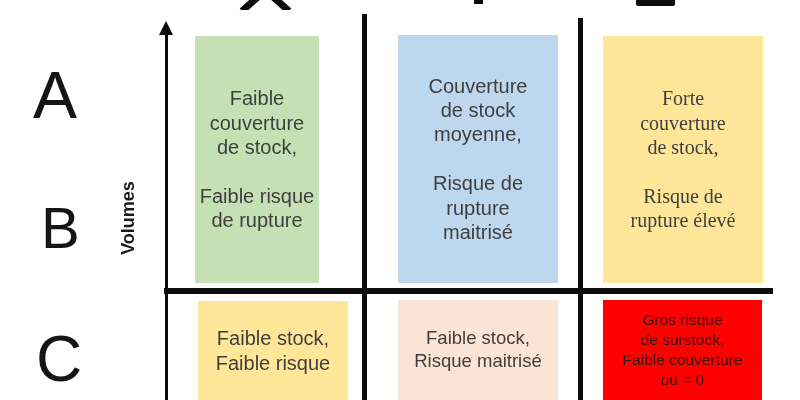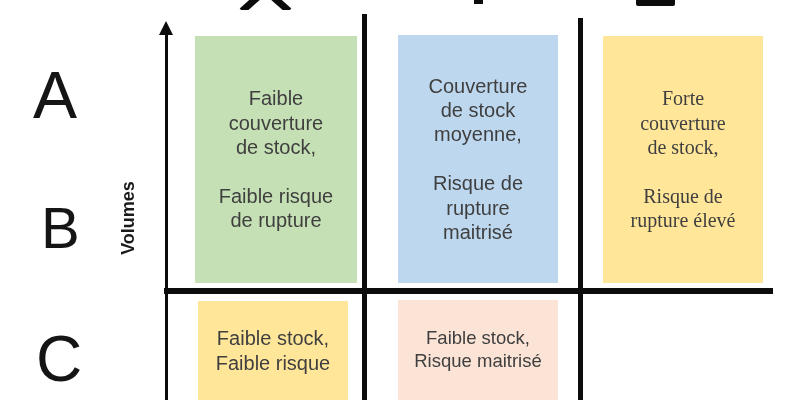--- a/index.html
+++ b/index.html
@@ -69,21 +69,21 @@
     display: flex;
     align-items: center;
     justify-content: center;
     text-align: center;
   }
   .cell-text {
     white-space: pre-line;
     color: #3f3f3f;
     line-height: 1.22;
   }
-  #cell-top-left    { left: 195px; top: 36px;  width: 162px; height: 247px; }
+  #cell-top-left    { left: 195px; top: 36px;  width: 124px; height: 247px; }
   #cell-top-center  { left: 398px; top: 35px;  width: 160px; height: 248px; }
   #cell-top-right   { left: 603px; top: 36px;  width: 160px; height: 247px; }
   #cell-top-left .cell-text,
   #cell-top-center .cell-text,
   #cell-top-right .cell-text { font-size: 20px; }
 
   #cell-bottom-left   { left: 198px; top: 301px; width: 150px; height: 99px; }
   #cell-bottom-center { left: 398px; top: 300px; width: 160px; height: 100px; }
   #cell-bottom-right  { left: 603px; top: 300px; width: 159px; height: 100px; }
   #cell-bottom-left .cell-text   { font-size: 20px; }
@@ -145,14 +145,20 @@
   <div class="cell" id="cell-bottom-left" style="background-color: rgb(255, 230, 153);">
     <div class="cell-text">Faible stock,
 Faible risque</div>
   </div>
 
   <div class="cell" id="cell-bottom-center" style="background-color: rgb(251, 227, 213);">
     <div class="cell-text">Faible stock,
 Risque maitrisé</div>
   </div>
 
+  <div class="cell" id="cell-bottom-right" style="background-color: rgb(254, 0, 0);">
+    <div class="cell-text" style="color: rgb(61, 15, 15);">Gros risque
+de surstock,
+Faible couverture
+ou = 0</div>
+  </div>
 
 </div>
 
 </body></html>

